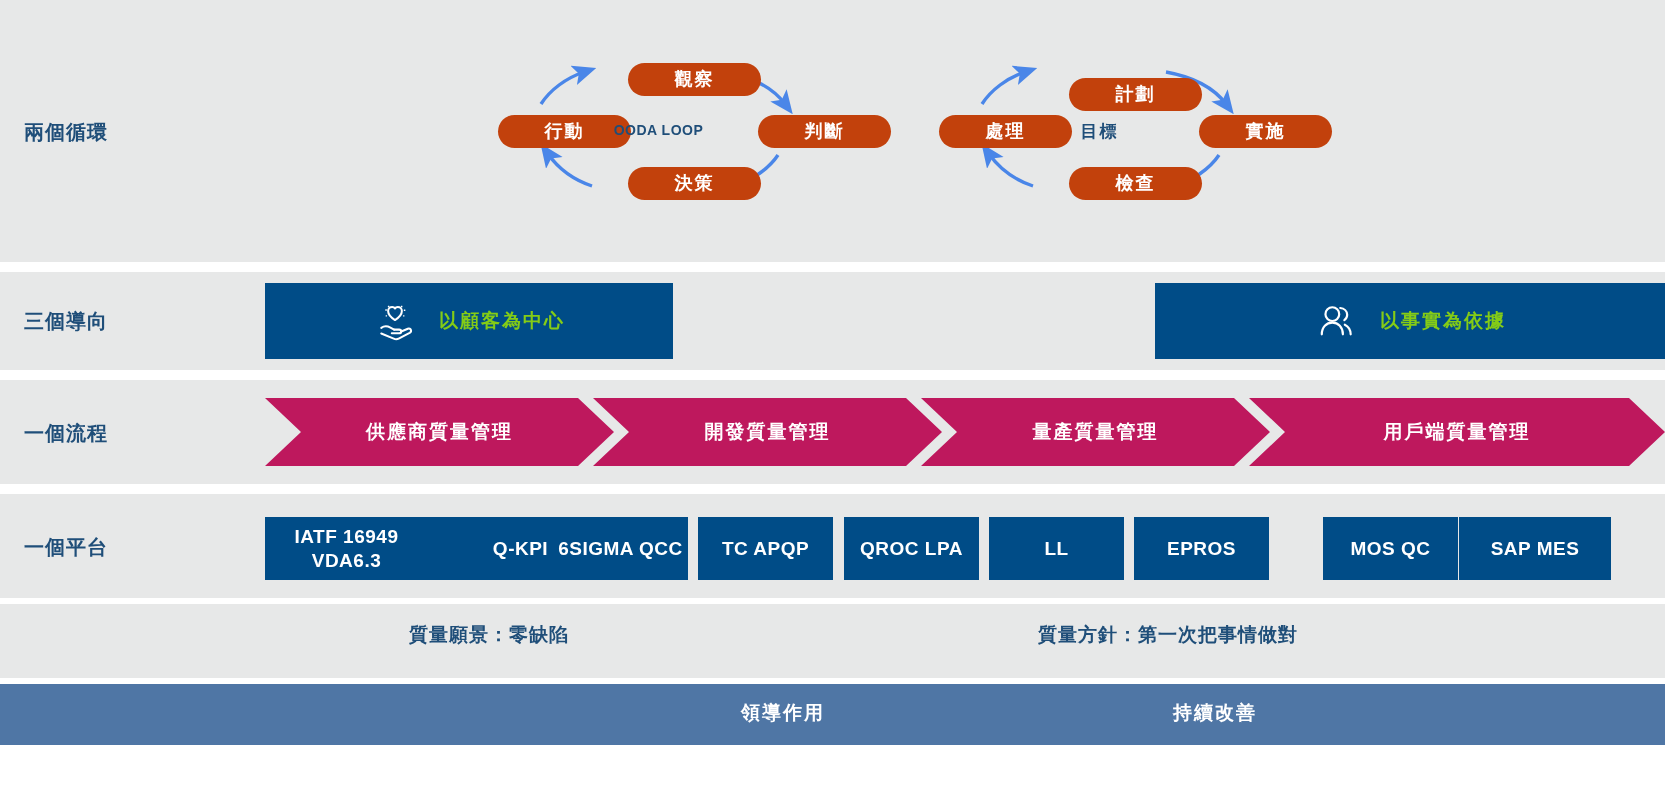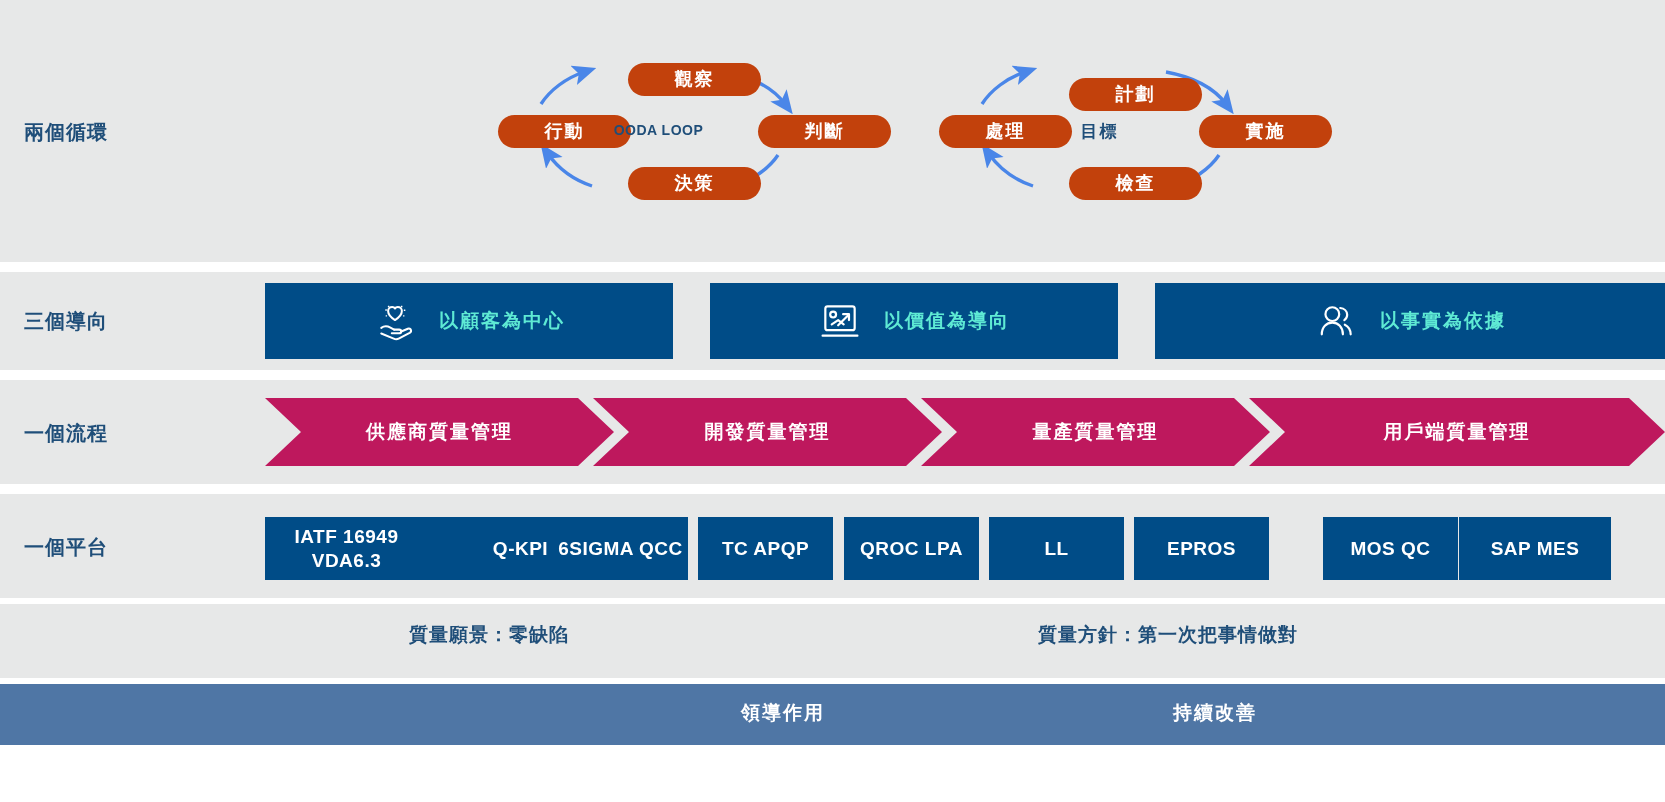--- a/index.html
+++ b/index.html
@@ -37,21 +37,21 @@
   .arc{position:absolute;left:0;top:0;overflow:visible;}
 
   
   .band-orient{top:272px;height:98px;}
   .orient-card{
     position:absolute;top:283px;height:76px;background:#004C87;
     display:flex;align-items:center;justify-content:center;gap:22px;
   }
   .orient-card .ic{width:44px;height:44px;flex:0 0 auto;}
   .orient-card .lbl{
-    color:#5eead4;font-size:19px;font-weight:bold;letter-spacing:2px;white-space:nowrap;
+    color:#84cc16;font-size:19px;font-weight:bold;letter-spacing:2px;white-space:nowrap;
   }
 
   
   .band-proc{top:380px;height:104px;}
   .chev{
     position:absolute;top:398px;height:68px;background:#be185d;
     display:flex;align-items:center;justify-content:center;
   }
   .chev .lbl{
     color:#fff;font-size:19px;font-weight:bold;letter-spacing:2px;white-space:nowrap;
@@ -146,33 +146,20 @@
         <rect x="16.2" y="7.3" width="1.7" height="1.7" rx="0.3"></rect>
         <rect x="30.4" y="7.3" width="1.7" height="1.7" rx="0.3"></rect>
         <rect x="33.6" y="11.4" width="1.7" height="1.7" rx="0.3"></rect>
         <rect x="13.8" y="17.6" width="1.5" height="1.5" rx="0.3"></rect>
         <rect x="32.8" y="17.6" width="1.5" height="1.5" rx="0.3"></rect>
       </g>
     </svg>
     <span class="lbl">以顧客為中心</span>
   </div>
 
-  <div class="orient-card" style="left:710px;width:408px;">
-    <svg class="ic" viewBox="0 0 48 48">
-      <g fill="none" stroke="#ffffff" stroke-width="2.4" stroke-linecap="round" stroke-linejoin="round">
-        <rect x="8" y="8" width="32" height="26" rx="2.5"></rect>
-        <path d="M5 40 L43 40"></path>
-        <circle cx="16.5" cy="17" r="3.2"></circle>
-        <path d="M15 27.6 L22 23 L28 27.6"></path>
-        <path d="M22 28.6 L33 17.8"></path>
-        <path d="M27.4 16.6 L33.8 16.6 L33.8 23"></path>
-      </g>
-    </svg>
-    <span class="lbl">以價值為導向</span>
-  </div>
 
   <div class="orient-card" style="left:1155px;width:510px;">
     <svg class="ic" viewBox="0 0 48 48">
       <g fill="none" stroke="#ffffff" stroke-width="2.4" stroke-linecap="round" stroke-linejoin="round">
         <circle cx="20" cy="16.5" r="7.5"></circle>
         <path d="M8.5 38.5 C8.5 30.6 13.6 25.8 20 25.8 C26.4 25.8 31.5 30.6 31.5 38.5"></path>
         <path d="M28.6 9.8 C33 10.3 36.2 13.4 36.2 17.2 C36.2 19.6 35 21.7 33.1 23"></path>
         <path d="M33.6 28 C37.6 30.1 40 33.8 40 38.5"></path>
       </g>
     </svg>

